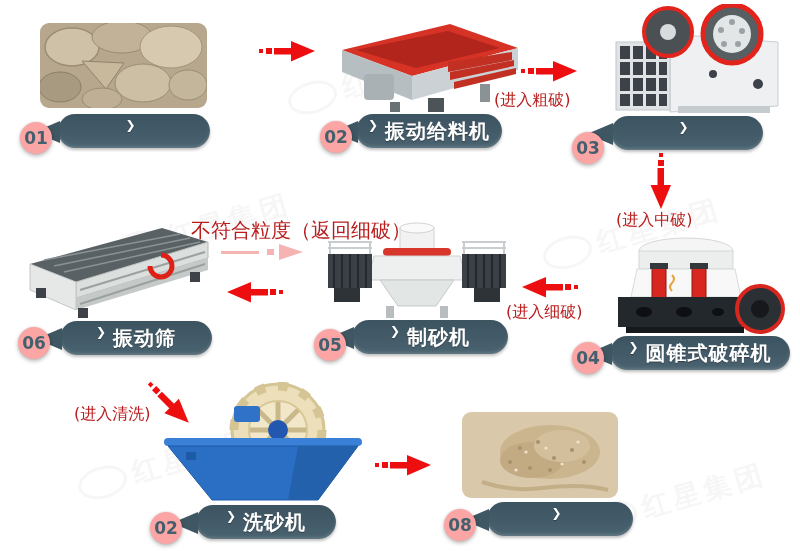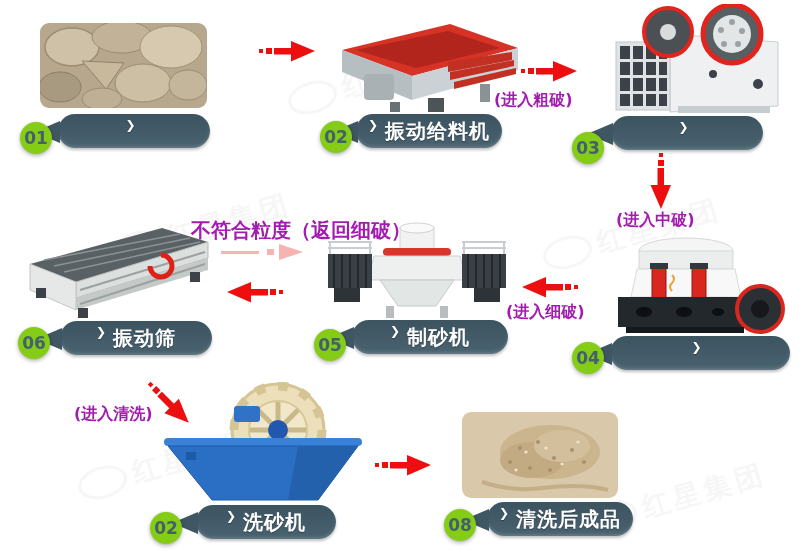--- a/index.html
+++ b/index.html
@@ -3,40 +3,40 @@
 <meta charset="utf-8">
 <style>
   html,body{margin:0;padding:0;background:#fff;}
   .canvas{
     position:relative;width:800px;height:551px;background:#fff;overflow:hidden;
     font-family:"DejaVu Sans","Liberation Sans",sans-serif;
   }
   .img{position:absolute;}
   .img svg{width:100%;height:100%;display:block;}
   .num{
-    position:absolute;width:32px;height:32px;background:#84cc16;border-radius:50%;
+    position:absolute;width:32px;height:32px;background:#fca5a5;border-radius:50%;
     color:#44606e;display:flex;align-items:center;justify-content:center;
     font-weight:bold;font-size:17px;z-index:3;
     box-shadow:0 2px 4px rgba(0,0,0,.28),0 0 0 1px rgba(0,0,0,.04);
   }
   .pill{
     position:absolute;height:34px;z-index:2;
     background:linear-gradient(180deg,#3c5360,#4a6370);
     border-radius:17px;display:flex;align-items:center;justify-content:center;
     color:#fff;font-size:20px;font-weight:bold;letter-spacing:1px;
     box-shadow:0 2px 3px rgba(0,0,0,.25), inset 0 -2px 3px rgba(255,255,255,.14);
     text-shadow:0 1px 1px rgba(0,0,0,.35);
   }
   .pill::before{
     content:"";position:absolute;left:-24px;top:50%;transform:translateY(-46%);
     border:solid transparent;border-width:11px 26px 11px 0;border-right-color:#3f5663;
     z-index:1;
   }
   .chev{font-size:12px;align-self:flex-start;margin:4px 6px 0 0;font-weight:bold;}
-  .anno{position:absolute;color:#a21caf;font-size:16px;white-space:nowrap;z-index:2;font-weight:bold;}
+  .anno{position:absolute;color:#b91c1c;font-size:16px;white-space:nowrap;z-index:2;}
   .arrow{position:absolute;z-index:2;}
   .wm{position:absolute;opacity:.06;color:#777;transform:rotate(-16deg);
       display:flex;align-items:center;gap:6px;z-index:0;pointer-events:none;}
   .wm .oval{width:44px;height:26px;border:3px solid #777;border-radius:50%;}
   .wm .wtxt{font-size:28px;font-weight:bold;letter-spacing:4px;}
 </style>
 </head>
 <body>
 
 <div class="canvas">
@@ -182,20 +182,21 @@
         <ellipse cx="78" cy="79" rx="8" ry="5" fill="#0d0f12"></ellipse>
         <ellipse cx="112" cy="79" rx="6" ry="4" fill="#0d0f12"></ellipse>
       <circle cx="154" cy="76" r="23" fill="#2b3034" stroke="#d8271e" stroke-width="4"></circle>
       <circle cx="154" cy="76" r="9" fill="#16181b"></circle>
       <rect x="20" y="94" width="118" height="6" fill="#16191c"></rect>
     </svg>
   </div>
   <div class="num" style="left:572px;top:342px">04</div>
   <div class="pill" style="left:610px;top:336px;width:180px">
     <span class="chev">❯</span>
+    <span>圆锥式破碎机</span>
   </div>
 
   <svg class="arrow" style="left:521px;top:276px;transform:scaleX(-1)" width="58" height="22" viewBox="0 0 58 22">
     <rect x="1" y="9" width="4" height="4" fill="#ed0f0f"></rect>
       <rect x="8" y="8" width="6" height="6" fill="#ed0f0f"></rect>
     <rect x="16" y="8" width="20" height="6.5" fill="#ed0f0f"></rect>
       <polygon points="33,1 57,11 33,21.5" fill="#ed0f0f"></polygon>
   </svg>
   <span class="anno" style="left:506px;top:302px">(进入细破)</span>
 
@@ -348,16 +349,15 @@
           <circle cx="100" cy="52" r="1.6"></circle>
           <circle cx="116" cy="30" r="1.6"></circle>
           <circle cx="54" cy="58" r="1.6"></circle>
         </g>
       <path d="M20 70 q30 10 60 6 q40 -5 66 2" stroke="#c4ae87" stroke-width="4" fill="none"></path>
     </svg>
   </div>
   <div class="num" style="left:444px;top:509px">08</div>
   <div class="pill" style="left:487px;top:502px;width:146px">
     <span class="chev">❯</span>
-    <span>清洗后成品</span>
   </div>
 
 </div>
 
 </body></html>

